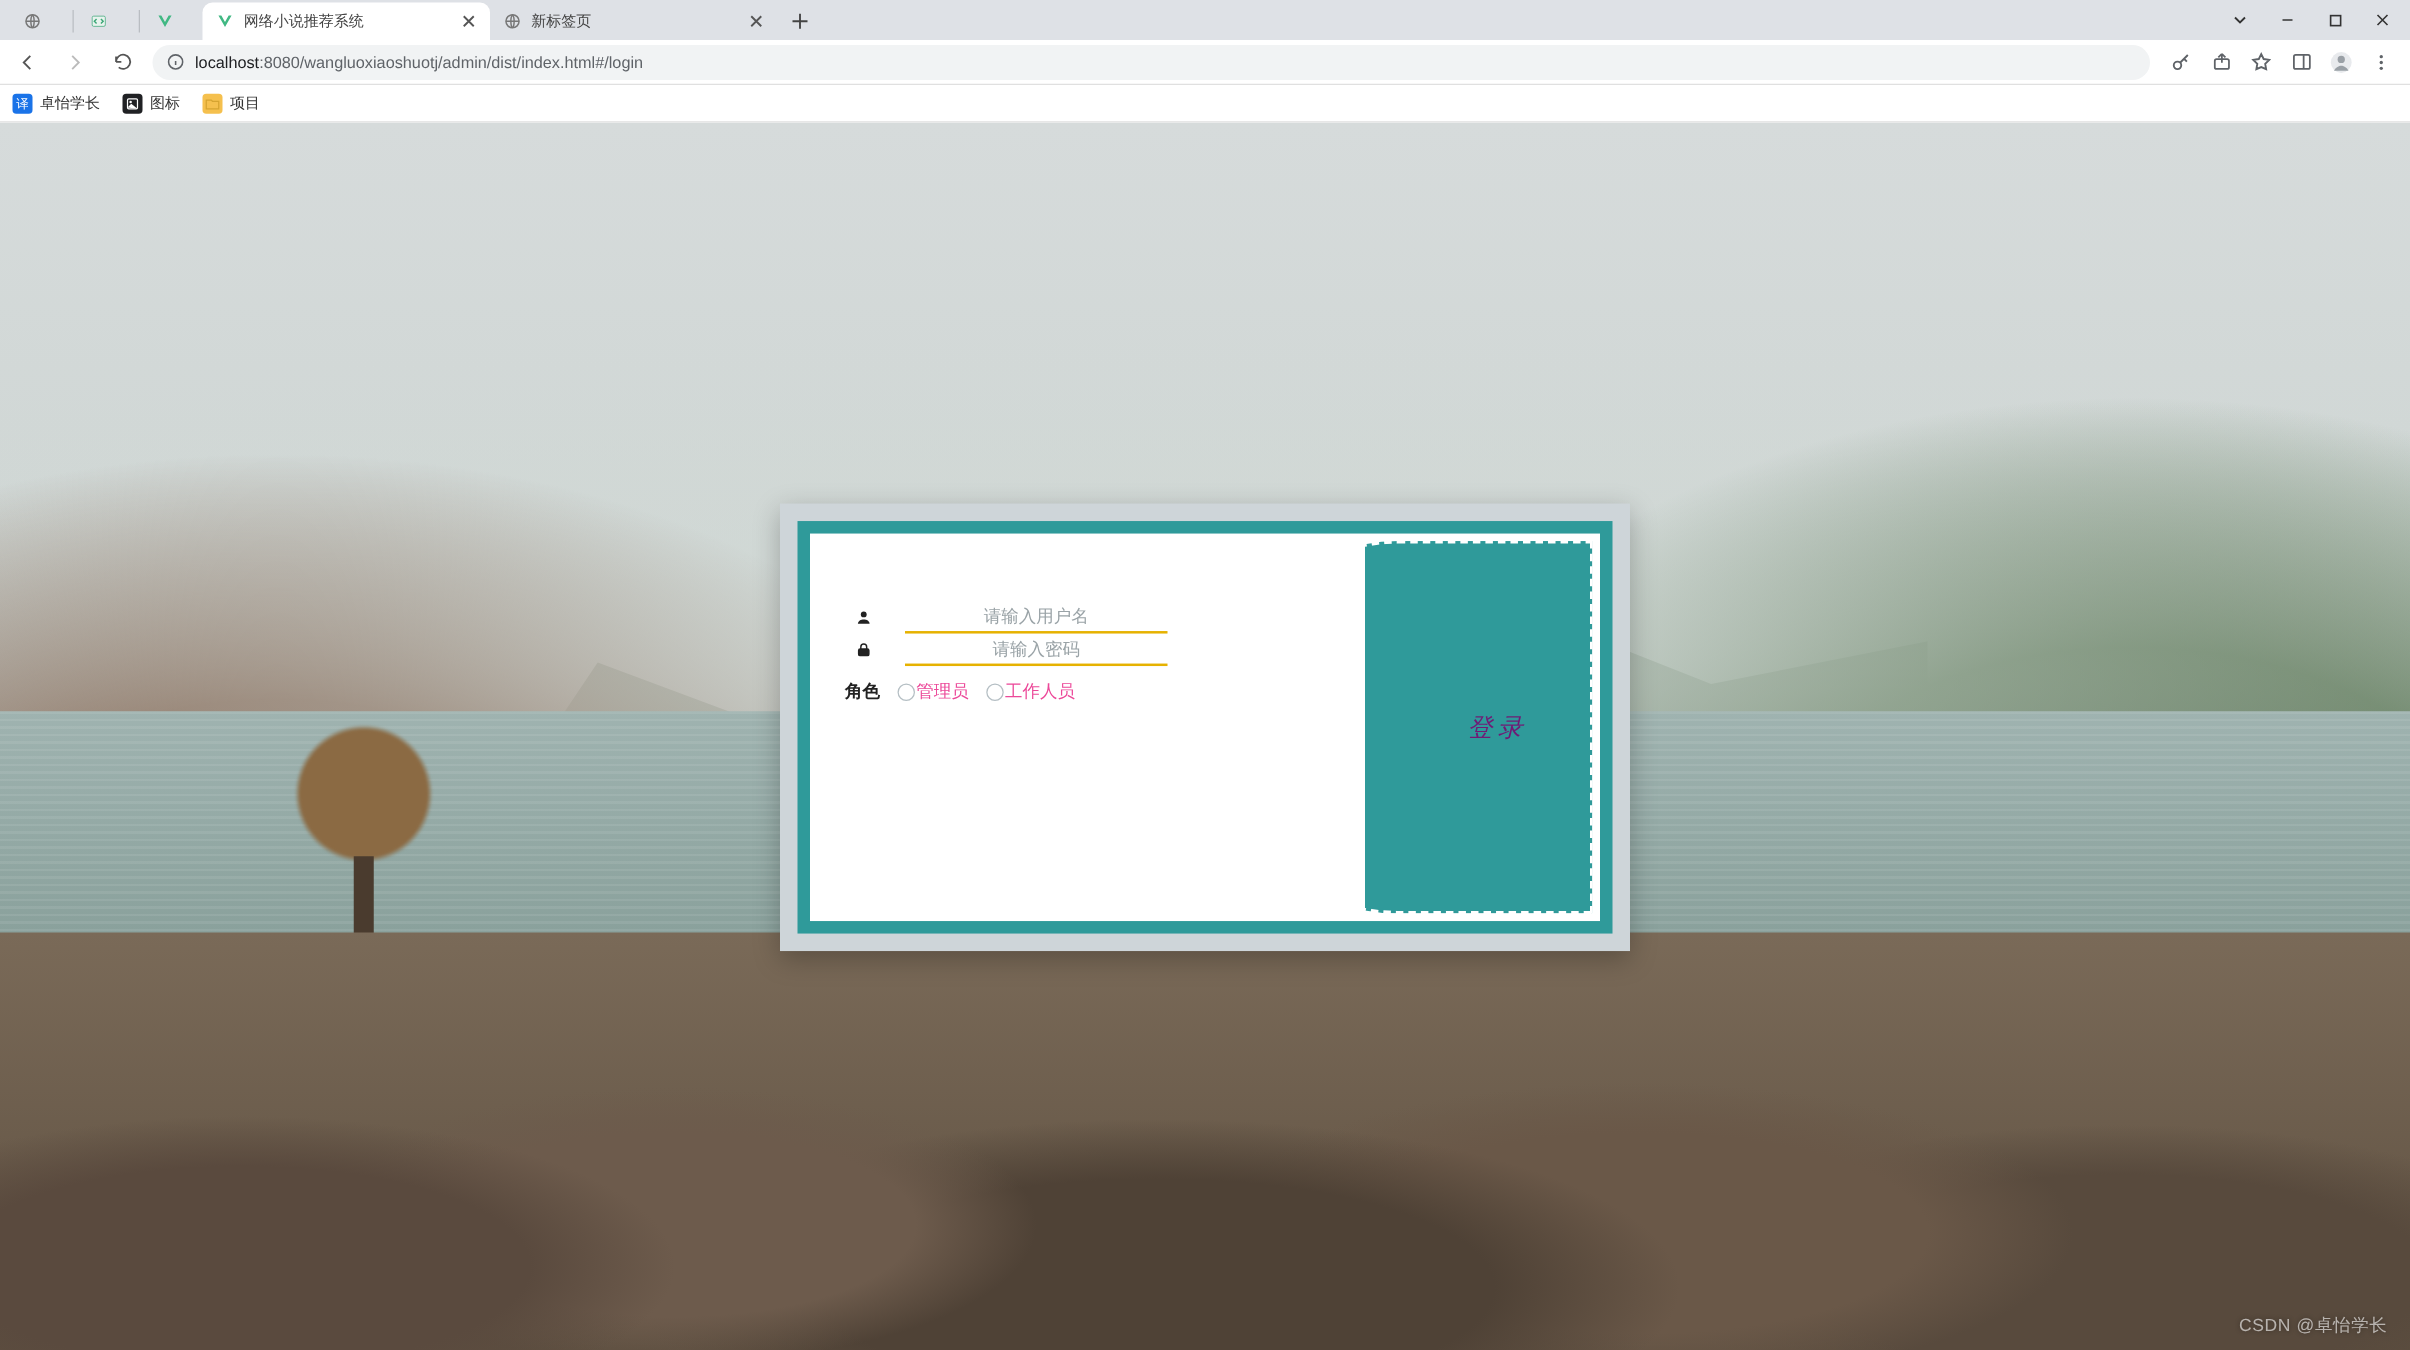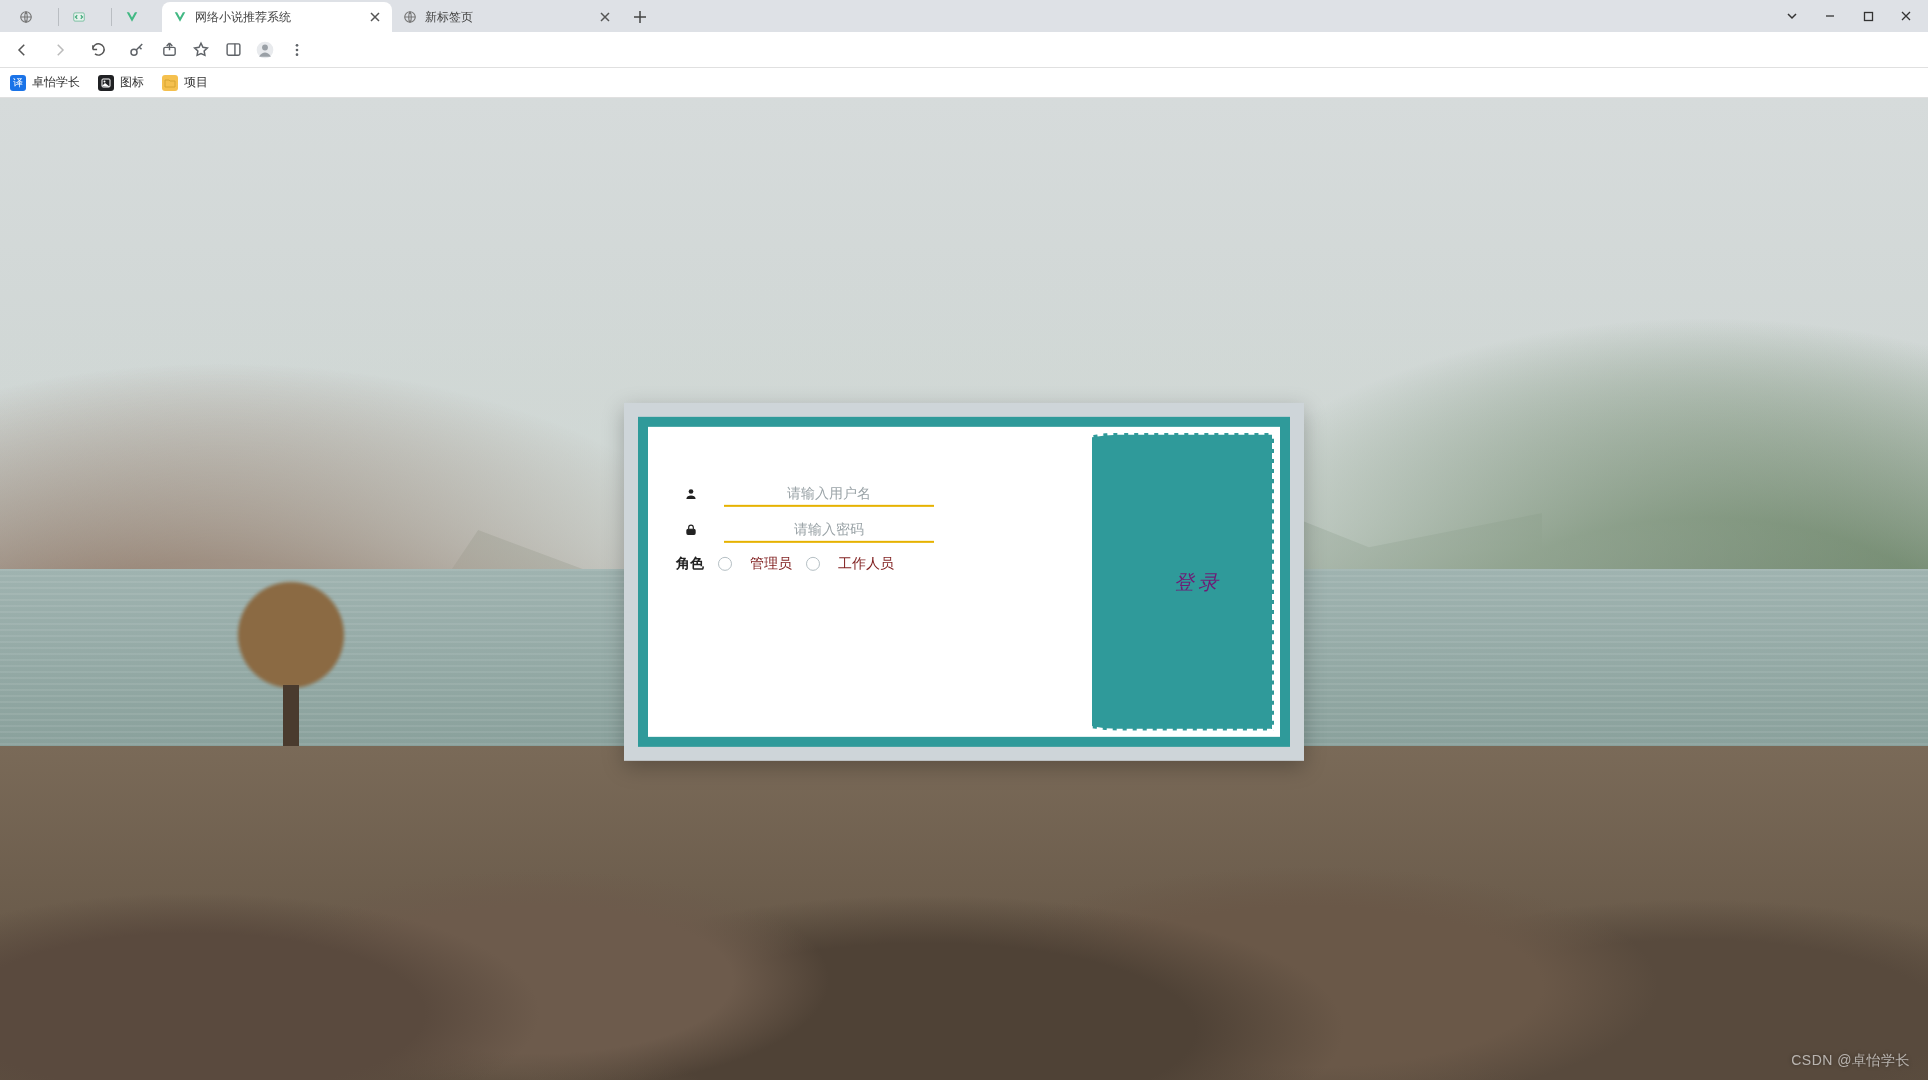--- a/index.html
+++ b/index.html
@@ -63,27 +63,27 @@
   
   .watermark{ position:absolute; right:18px; bottom:10px; font-size:14px; color:rgba(255,255,255,0.6); letter-spacing:0.5px; text-shadow:0 0 4px rgba(0,0,0,0.4);}
 
   
   .login-wrap{ position:absolute; left:50%; top:50%; transform:translate(-50%, -52%); text-align:center;}
   .login-title{ font-size:22px; font-weight:700; color:#1a1a1a; margin-bottom:6px; text-shadow:0 1px 0 rgba(255,255,255,0.5);}
   .card-outer{ width:680px; background:#ced5d9; padding:14px; box-shadow:0 6px 20px rgba(0,0,0,0.25);}
   .card-teal { position:relative; background:#2f9a9a; padding:10px; }
   .card-inner{ position:relative; background:#fff; height:310px; display:flex;}
   .form-area{ flex:1; padding:54px 28px 0 28px; text-align:left;}
-  .frow{ display:flex; align-items:center; gap:18px; margin-bottom:10px;}
+  .frow{ display:flex; align-items:center; gap:18px; margin-bottom:0;}
   .flabel{ width:30px; font-size:13px; color:#222; display:flex; justify-content:center;}
   .finput{ flex:0 0 210px; border:none; border-bottom:2px solid #e6b200; background:transparent; padding:4px 2px; font-size:14px; color:#555; text-align:center; outline:none;}
   .finput::placeholder{ color:#9aa3a7;}
   .role-row{ display:flex; align-items:center; gap:14px; margin-top:12px; font-size:14px; color:#222;}
   .role-row .rlabel{ font-weight:700; font-size:14px;}
-  .radio{ display:inline-flex; align-items:center; gap:18px; font-size:14px; color:#7f1d1d;}
+  .radio{ display:inline-flex; align-items:center; gap:1px; font-size:14px; color:#ec4899;}
   .radio .dot{ width:14px; height:14px; border:1px solid #b5bfc4; border-radius:50%; display:inline-block; background:#fff;}
 
   .arc-side{ position:relative; flex:0 0 200px;}
   .arc{ position:absolute; top:6px; bottom:6px; right:6px; width:300px; background:#2f9a9a; border:2px dashed #fff; border-radius:150px 0 0 150px / 155px 0 0 155px; clip-path: inset(0 0 0 118px);}
   .login-btn{ position:absolute; top:50%; right:42px; transform:translateY(-50%); width:80px; height:40px; display:flex; align-items:center; justify-content:center; color:#701a75; font-size:20px; letter-spacing:4px; cursor:pointer;font-style:italic;}
 
   svg { display:block; }
 </style>
 </head>
 <body>
@@ -181,20 +181,31 @@
     <div class="nav-btn disabled">
         <svg width="18" height="18" viewBox="0 0 24 24" fill="none" stroke="#bbb" stroke-width="2">
           <path d="M9 5l7 7-7 7"></path>
         </svg>
       </div>
     <div class="nav-btn">
         <svg width="17" height="17" viewBox="0 0 24 24" fill="none" stroke="#555" stroke-width="2">
           <path d="M4 12a8 8 0 1 1 3 6.2M4 12V6m0 6h6"></path>
         </svg>
       </div>
+    <div class="url-field">
+      <span class="proto-icon">
+        <svg width="15" height="15" viewBox="0 0 24 24" fill="none" stroke="#5f6368" stroke-width="2">
+            <circle cx="12" cy="12" r="9"></circle>
+            <path d="M12 8h.01M11 12h1v4"></path>
+          </svg>
+      </span>
+      <span>
+        <span class="url-host">localhost</span><span class="url-path">:8080</span><span class="url-path">/wangluoxiaoshuotj/admin/dist/index.html#/login</span>
+      </span>
+    </div>
     <div class="addr-right">
       <div class="addr-icon">
           <svg width="18" height="18" viewBox="0 0 24 24" fill="none" stroke="#5f6368" stroke-width="2">
             <circle cx="8" cy="15" r="4"></circle>
             <path d="M11 12l8-8m-4 4l3 3"></path>
           </svg>
         </div>
       <div class="addr-icon">
           <svg width="17" height="17" viewBox="0 0 24 24" fill="none" stroke="#5f6368" stroke-width="2">
             <rect x="4" y="9" width="16" height="11" rx="2"></rect>

